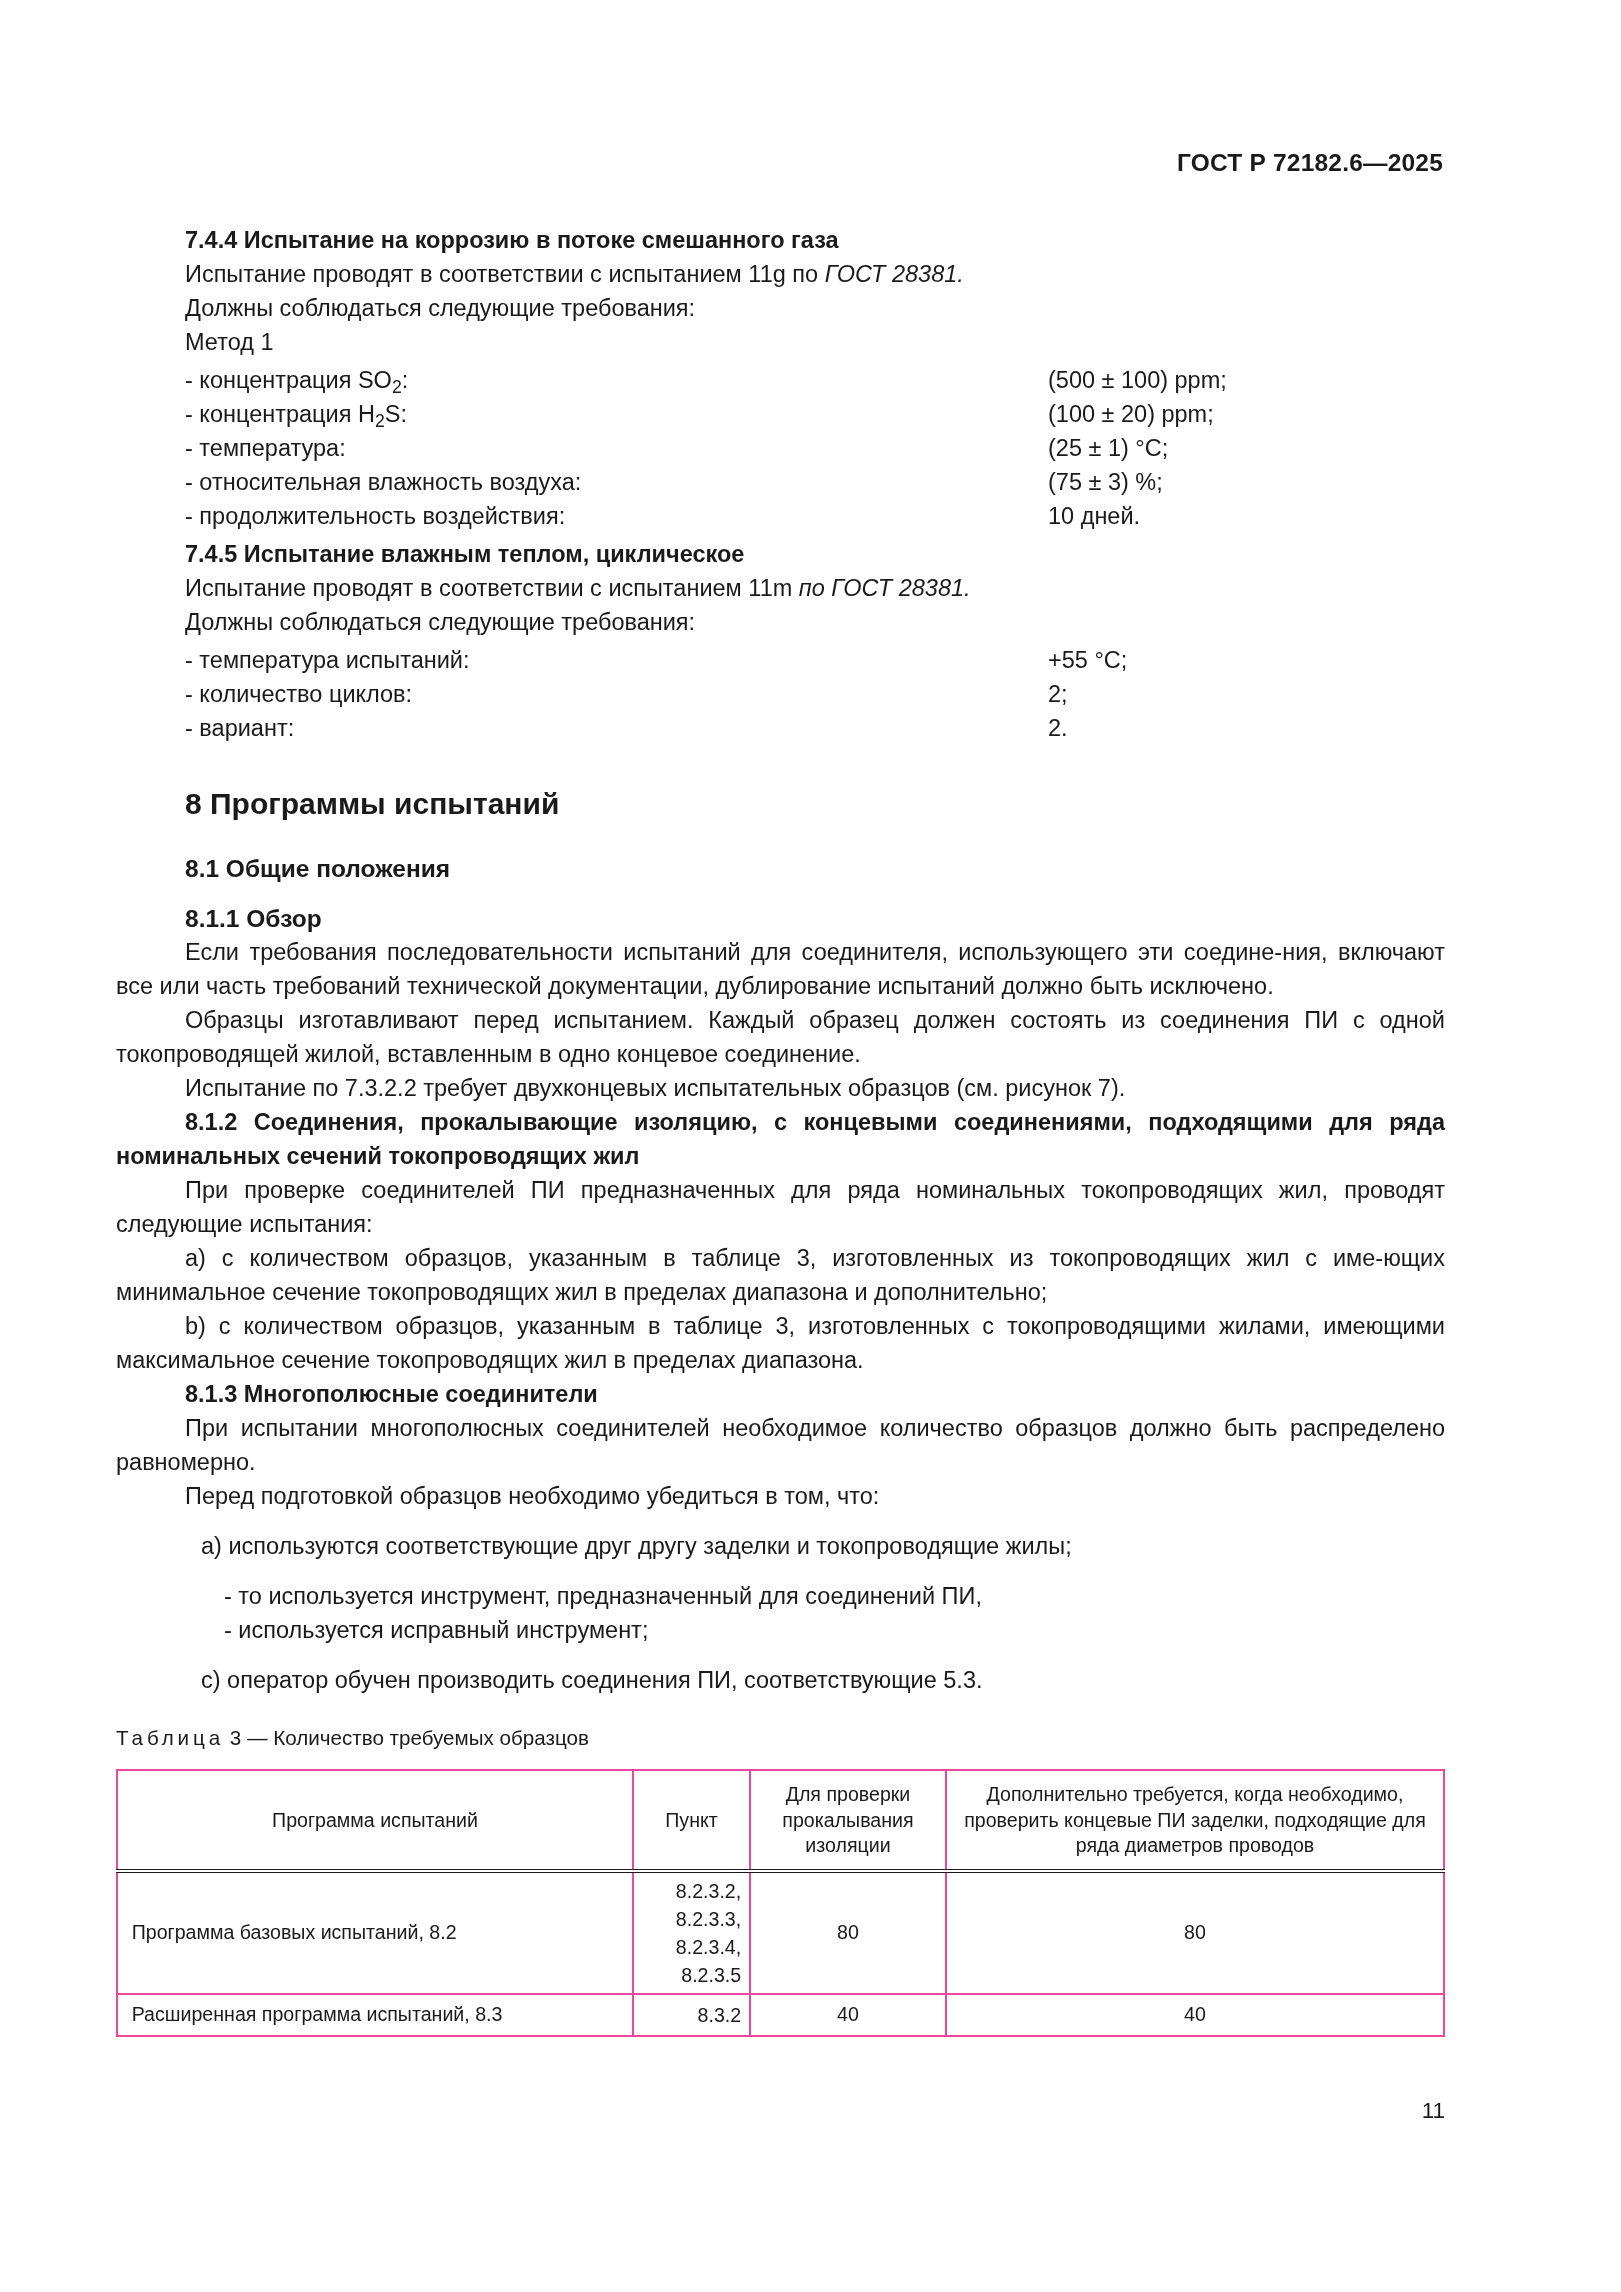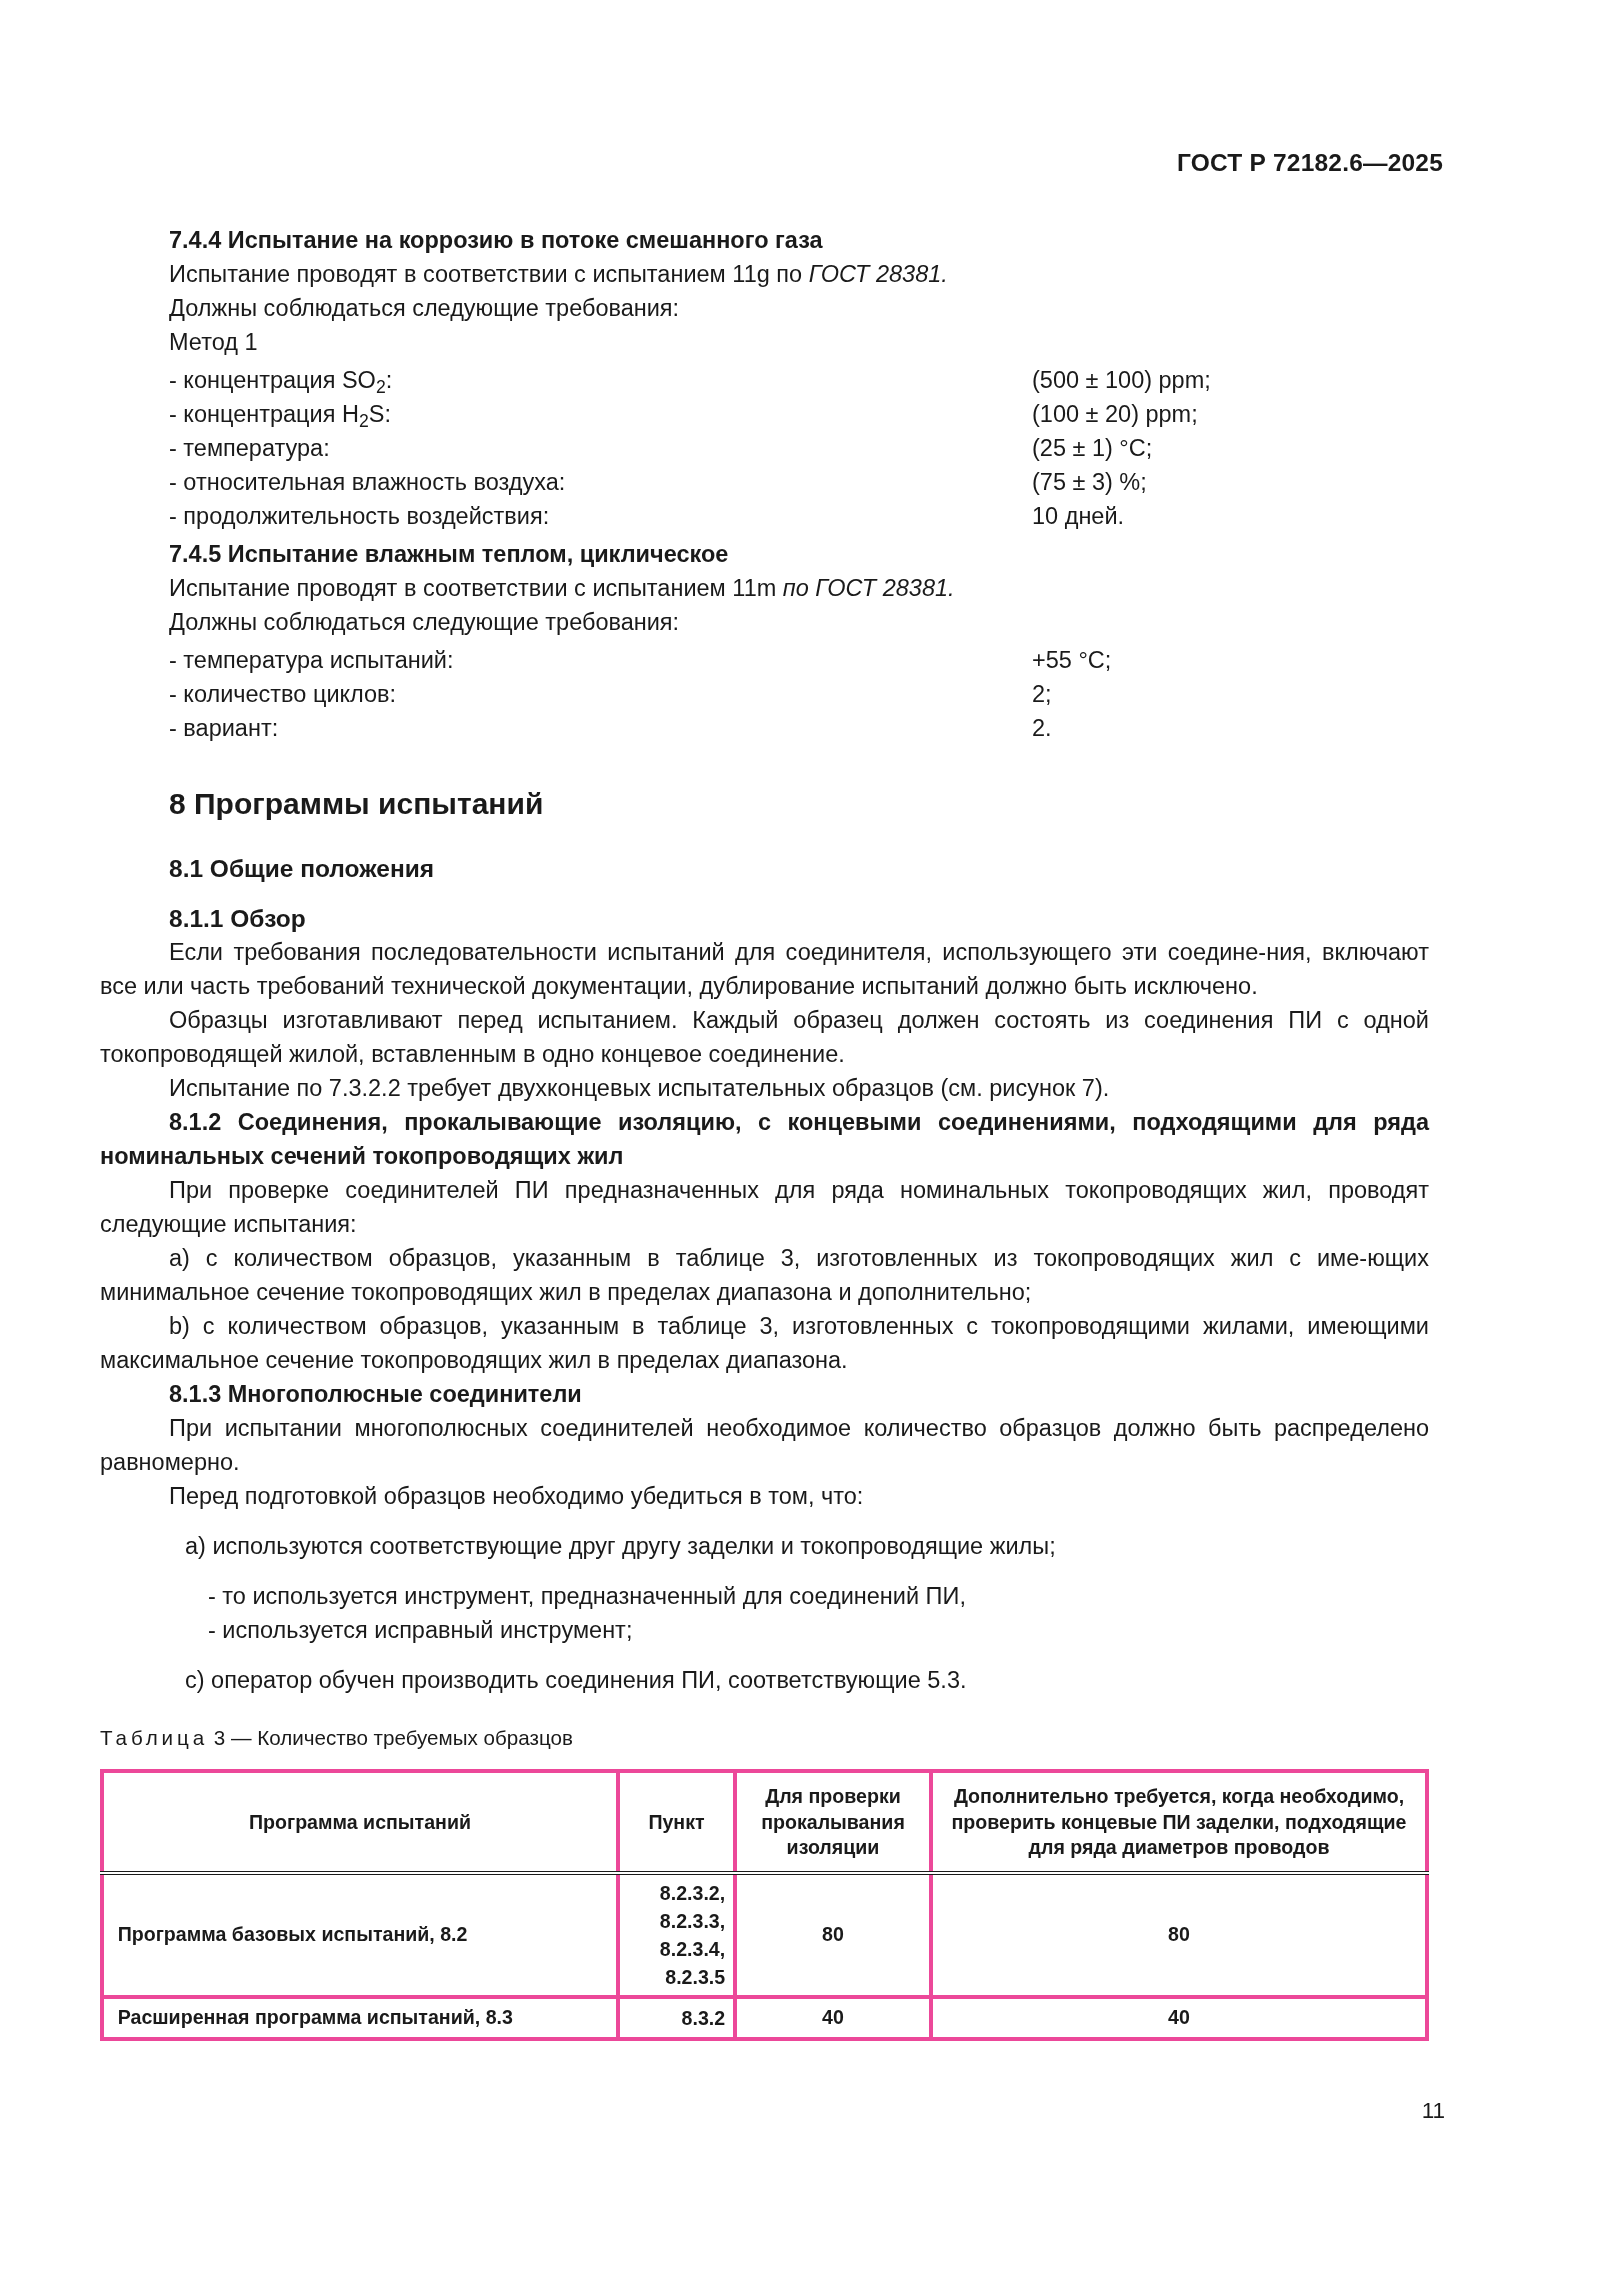--- a/index.html
+++ b/index.html
@@ -4,21 +4,21 @@
 <style>
   html, body { margin: 0; padding: 0; background: #ffffff; }
   body {
     width: 1621px; height: 2293px; position: relative; overflow: hidden;
     font-family: "Liberation Sans", sans-serif; color: #1a1a1a;
   }
   .header-code {
     position: absolute; top: 149px; right: 178px;
     font-weight: bold; font-size: 24.5px; letter-spacing: 0.2px;
   }
-  .content { position: absolute; left: 100px; width: 1329px; top: 223px; }
+  .content { position: absolute; left: 116px; width: 1329px; top: 223px; }
   .p { font-size: 23.5px; line-height: 34px; margin: 0; }
   .ind { padding-left: 69px; }
   .h-sub { font-weight: bold; font-size: 23.5px; line-height: 34px; margin: 0; }
   .indent-first { text-indent: 69px; text-align: justify; }
   .req-row { display: flex; font-size: 23.5px; line-height: 34px; padding-left: 69px; }
   .req-row .lab { width: 863px; }
   .req-row .val { }
   sub { font-size: 0.75em; vertical-align: -0.3em; line-height: 0; }
   .h1 { font-weight: bold; font-size: 30px; margin: 39px 0 0 69px; line-height: 39px; }
   .h2 { font-weight: bold; font-size: 24.5px; margin: 29px 0 0 69px; line-height: 33px; }
@@ -26,22 +26,22 @@
   em { font-style: italic; }
   .list-item { padding-left: 69px; font-size: 23.5px; line-height: 34px; margin: 16px; }
   .list-sub { padding-left: 108px; font-size: 23.5px; line-height: 34px; margin: 0; }
   .table-caption { font-size: 20.6px; margin: 25.5px 0 0 0; line-height: 29px; }
   .table-caption .spaced { letter-spacing: 3.9px; }
   table.t3 {
     margin-top: 17.6px; border-collapse: collapse; width: 1329px;
     font-size: 19.6px; line-height: 25.5px;
   }
   table.t3 td, table.t3 th {
-    border: 4px solid #ec4899; text-align: center; vertical-align: middle;
-    font-weight: bold; padding: 3.9px 7.8px;
+    border: 2px solid #ec4899; text-align: center; vertical-align: middle;
+    font-weight: normal; padding: 3.9px 7.8px;
   }
   table.t3 thead th { height: 90px; }
   table.t3 thead tr { border-bottom: 4.9px double #1a1a1a; }
   table.t3 td.left { text-align: left; padding-left: 13.7px; margin-left: 48px; }
   table.t3 td.punkt { text-align: right; padding-left: 19px; line-height: 28px; }
   .page-num { position: absolute; top: 2098px; right: 176px; font-size: 22.5px; }
 </style>
 </head>
 <body>
 

